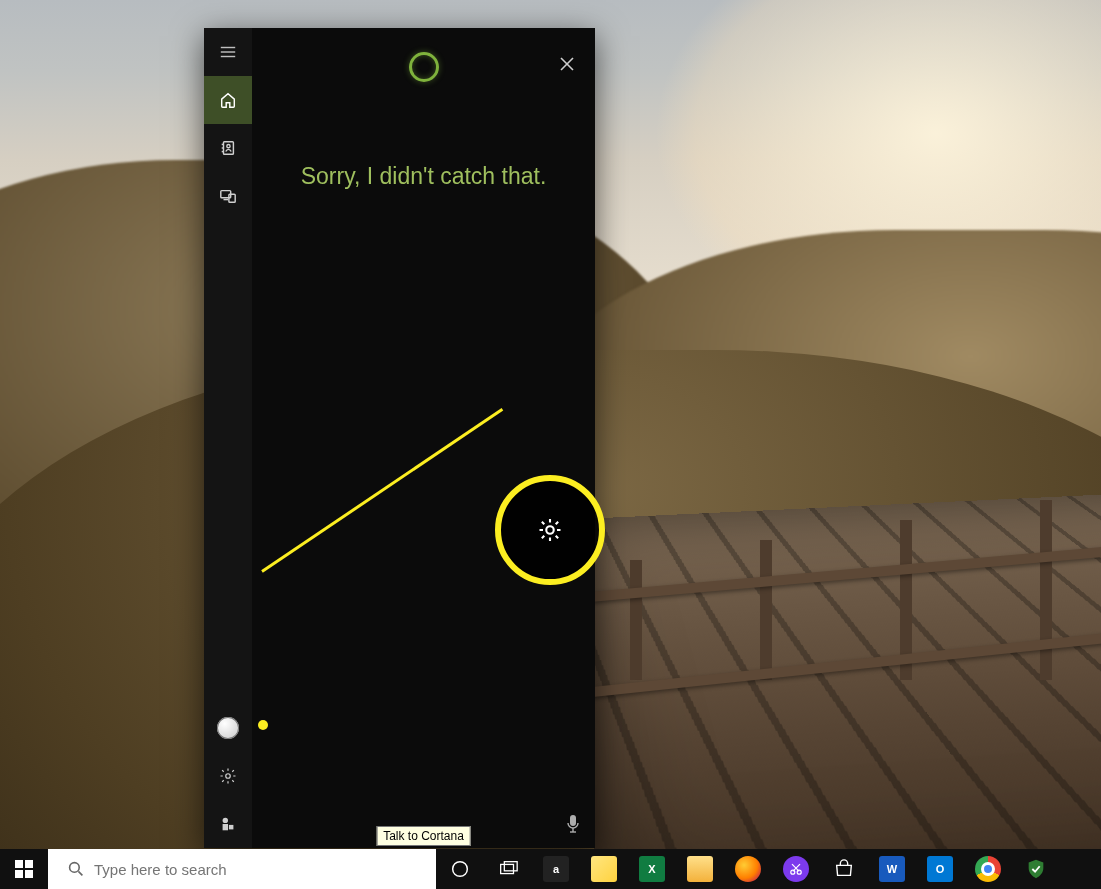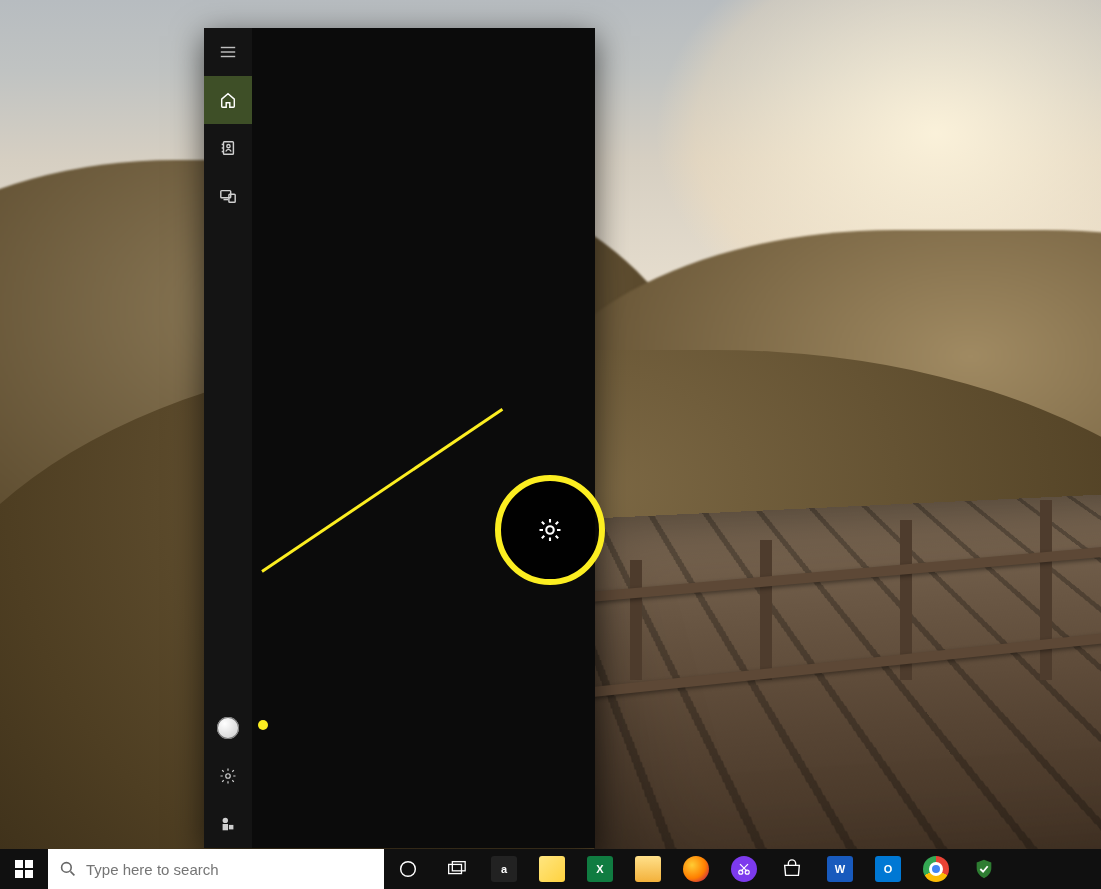--- a/index.html
+++ b/index.html
@@ -86,22 +86,22 @@
   .anno-dot { position:absolute; left:258px; top:720px; width:10px; height:10px; border-radius:50%; background:#fcee21; pointer-events:none; }
 
   
   .taskbar {
     position:absolute; left:0; bottom:0; width:100%; height:40px;
     background:#101010; display:flex; align-items:center; color:#fff;
   }
   .start-btn { width:48px; height:40px; display:flex; align-items:center; justify-content:center; cursor:pointer; }
   .start-btn svg { width:18px; height:18px; fill:#fff; }
   .searchbox {
-    width:336px; height:40px; background:#fff; color:#555; display:flex; align-items:center;
-    padding:0 12px; border:none; gap:10px;
+    width:388px; height:40px; background:#fff; color:#555; display:flex; align-items:center;
+    padding:0 20px; border:none; gap:10px;
   }
   .searchbox svg { width:16px; height:16px; stroke:#666; stroke-width:2; fill:none; }
   .searchbox input { flex:1; border:none; outline:none; font-size:15px; color:#555; background:transparent; }
   .task-icon { width:48px; height:40px; display:flex; align-items:center; justify-content:center; cursor:pointer; }
   .task-icon svg { width:22px; height:22px; }
   
   .app-tile { width:26px; height:26px; border-radius:3px; display:flex; align-items:center; justify-content:center; font-size:11px; font-weight:bold; }
 </style>
 </head>
 <body>
@@ -163,20 +163,41 @@
       </div>
       <div class="sidebar-btn">
         <svg viewBox="0 0 20 20">
             <circle cx="7" cy="6" r="3" fill="currentColor" stroke="none"></circle>
             <rect x="4" y="10" width="6" height="7" fill="currentColor" stroke="none"></rect>
             <rect x="11" y="11" width="5" height="5" fill="currentColor" stroke="none"></rect>
           </svg>
       </div>
     </div>
 
+    <div class="panel-main">
+      <div class="cortana-ring">
+          <div class="ring"></div>
+        </div>
+      <div class="close-btn">
+        <svg viewBox="0 0 14 14">
+            <line x1="1" y1="1" x2="13" y2="13"></line>
+            <line x1="13" y1="1" x2="1" y2="13"></line>
+          </svg>
+      </div>
+      <div class="message">Sorry, I didn't catch that.</div>
+      <div class="mic">
+        <svg viewBox="0 0 16 20">
+            <rect x="5" y="1" width="6" height="11" rx="3"></rect>
+            <path d="M3 9a5 5 0 0 0 10 0" fill="none" stroke="currentColor" stroke-width="1.4"></path>
+            <line x1="8" y1="14" x2="8" y2="18" stroke="currentColor" stroke-width="1.4"></line>
+            <line x1="5" y1="18" x2="11" y2="18" stroke="currentColor" stroke-width="1.4"></line>
+          </svg>
+      </div>
+      <div class="tooltip">Talk to Cortana</div>
+    </div>
   </div>
 
   <div class="anno-dot"></div>
   <div class="anno-line"></div>
   <div class="anno-circle">
     <svg viewBox="0 0 24 24">
       <circle cx="12" cy="12" r="3.2"></circle>
       <path d="M12 2.5v3M12 18.5v3M3 12h3M18 12h3M5 5l2.1 2.1M16.9 16.9L19 19M5 19l2.1-2.1M16.9 7.1L19 5"></path>
     </svg>
   </div>

